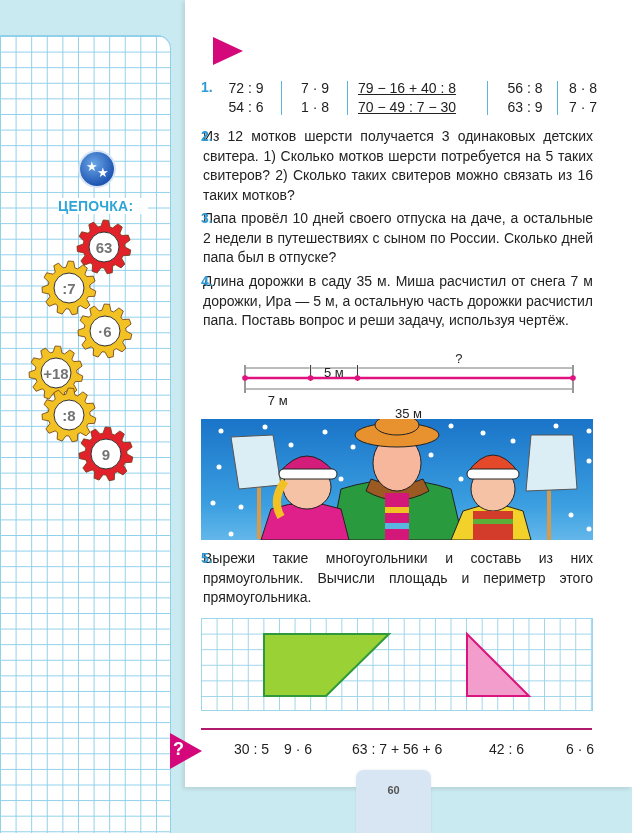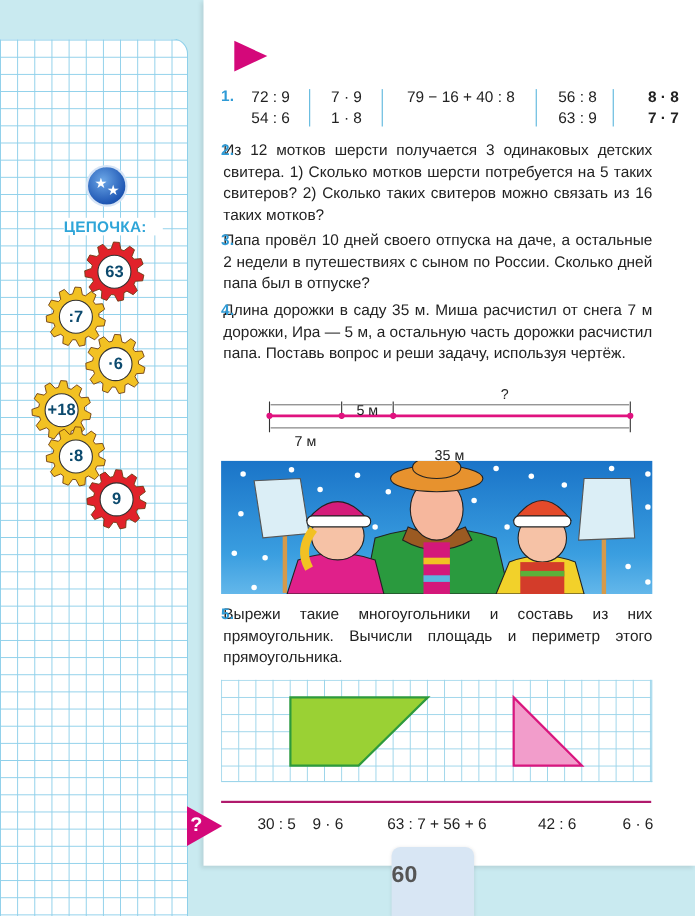--- a/index.html
+++ b/index.html
@@ -32,21 +32,21 @@
   .star-badge span { position: absolute; color: #fff; font-size: 13px; line-height: 1; }
   .chain-title {
     position: absolute; left: 58px; top: 198px; width: 90px;
     color: #2fa5d8; font-weight: bold; font-size: 14px; letter-spacing: 0.2px;
     background: #fff;
   }
   .gear { position: absolute; }
   .gear svg { display: block; }
   .gear .label {
     position: absolute; left: 0; right: 0; top: 50%; transform: translateY(-50%);
-    text-align: center; font-weight: bold; font-size: 15px; color: #0c4a6e;
+    text-align: center; font-weight: bold; font-size: 15px; color: #737373;
   }
   
   .page {
     position: absolute; left: 185px; top: 0; width: 447px; height: 787px;
     background: #ffffff;
     box-shadow: -2px 2px 4px rgba(0,0,0,0.10);
   }
   .play-mark {
     position: absolute; left: 213px; top: 37px; width: 0; height: 0;
     border-top: 14px solid transparent; border-bottom: 14px solid transparent;
@@ -91,22 +91,22 @@
     border-left: 32px solid #d4087a;
   }
   .q-mark-text { position: absolute; left: 173px; top: 739px; color: #fff; font-weight: bold; font-size: 18px; }
   .bottom-row { position: absolute; top: 741px; font-size: 14px; color: #222; }
   .page-tab {
     position: absolute; left: 356px; top: 770px; width: 75px; height: 63px;
     background: #d8e6f4; border-radius: 8px 8px 0 0;
     box-shadow: 0 0 3px rgba(0,0,0,0.08);
   }
   .page-tab span {
-    position: absolute; left: 0; right: 0; top: 14px; 
-    font-weight: bold; font-size: 21px; color: #555;
+    position: absolute; left: 0; right: 0; top: 14px; text-align: center;
+    font-weight: bold; font-size: 11px; color: #555;
   }
 </style>
 </head>
 <body>
 
 <div class="sidebar"></div>
 
 <div class="star-badge">
   <span style="left:6px; top:8px;">★</span>
     <span style="left:17px; top:14px;">★</span>
@@ -166,30 +166,31 @@
   <div class="col" style="left:22px; width:46px;">
     <div>72 : 9</div>
     <div>54 : 6</div>
   </div>
   <div class="sep" style="left:80px;"></div>
   <div class="col" style="left:94px; width:40px;">
     <div>7 · 9</div>
     <div>1 · 8</div>
   </div>
   <div class="sep" style="left:146px;"></div>
-  <div class="col" style="left:158px; width:120px;">
+  <div class="col" style="left:146px; width:120px;text-decoration:underline;">
     <div>79 − 16 + 40 : 8</div>
+    <div>70 − 49 : 7 − 30</div>
   </div>
   <div class="sep" style="left:286px;"></div>
   <div class="col" style="left:300px; width:48px;">
     <div>56 : 8</div>
     <div>63 : 9</div>
   </div>
   <div class="sep" style="left:356px;"></div>
-  <div class="col" style="left:382px; width:40px;font-weight:bold;">
+  <div class="col" style="left:362px; width:40px;">
     <div>8 · 8</div>
     <div>7 · 7</div>
   </div>
 </div>
 
 <div class="para" style="top:127px;">
   <span class="n num">2.</span>
   <span class="t">Из 12 мотков шерсти получается 3 одинаковых детских свитера. 1) Сколько мотков шерсти потребуется на 5 таких свитеров? 2) Сколько таких свитеров можно связать из 16 таких мотков?</span>
 </div>
 

